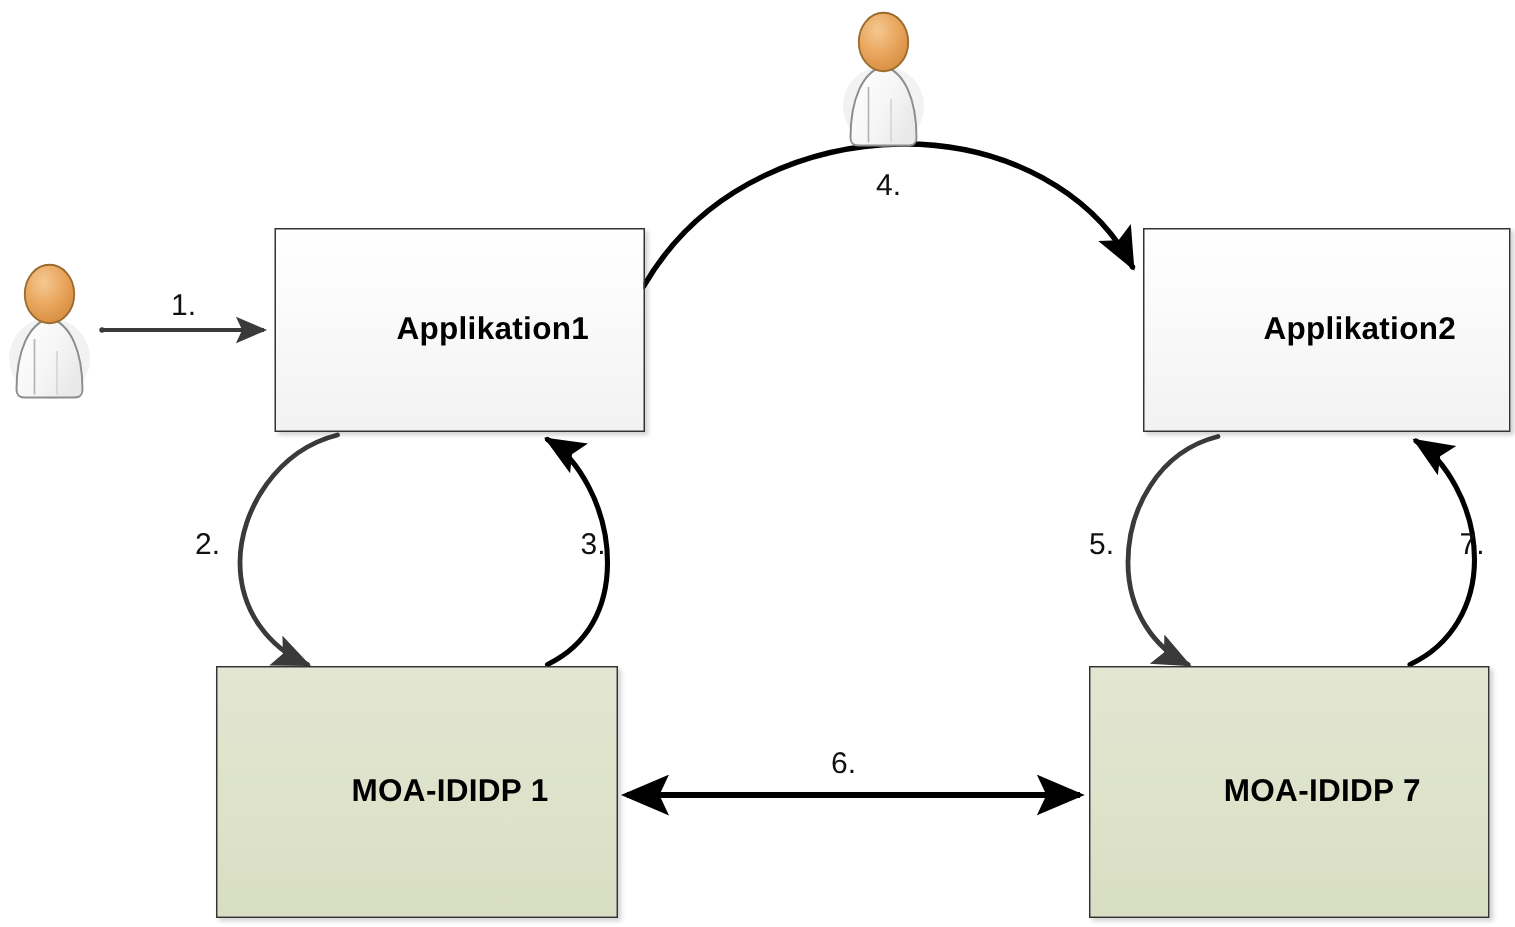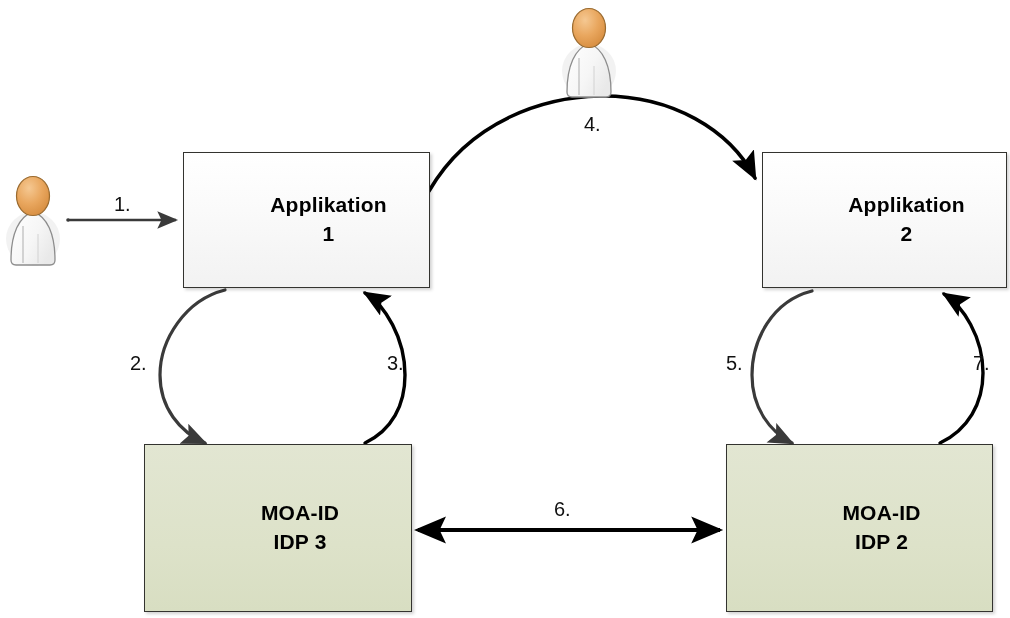--- a/index.html
+++ b/index.html
@@ -20,21 +20,21 @@
     left: 0;
     top: 0;
     width: 1010px;
     height: 618px;
   }
   .node-box {
     position: absolute;
     box-sizing: border-box;
     border: 1.2px solid #33332f;
     display: flex;
-    flex-direction: column;
+    flex-direction: row;
     align-items: center;
     justify-content: center;
     text-align: center;
     font-weight: bold;
     font-size: 21px;
     line-height: 1.38;
     color: #000000;
     letter-spacing: 0.2px;
     box-shadow: 2px 2px 3px rgba(0,0,0,0.18);
     padding-left: 44px;
@@ -134,26 +134,26 @@
     <span class="node-line">1</span>
   </div>
 
   <div class="node-box node-app" style="left:762px; top:152px; width:245px; height:136px;">
     <span class="node-line">Applikation</span>
     <span class="node-line">2</span>
   </div>
 
   <div class="node-box node-idp" style="left:144px; top:444px; width:268px; height:168px;">
     <span class="node-line">MOA-ID</span>
-    <span class="node-line">IDP 3</span>
+    <span class="node-line">IDP 1</span>
   </div>
 
   <div class="node-box node-idp" style="left:726px; top:444px; width:267px; height:168px;">
     <span class="node-line">MOA-ID</span>
-    <span class="node-line">IDP 2</span>
+    <span class="node-line">IDP 7</span>
   </div>
 
   <div class="step-label" style="left:114px; top:193px;">1.</div>
   <div class="step-label" style="left:130px; top:352px;">2.</div>
   <div class="step-label" style="left:387px; top:352px;">3.</div>
   <div class="step-label" style="left:584px; top:113px;">4.</div>
   <div class="step-label" style="left:726px; top:352px;">5.</div>
   <div class="step-label" style="left:554px; top:498px;">6.</div>
   <div class="step-label" style="left:973px; top:352px;">7.</div>
 

